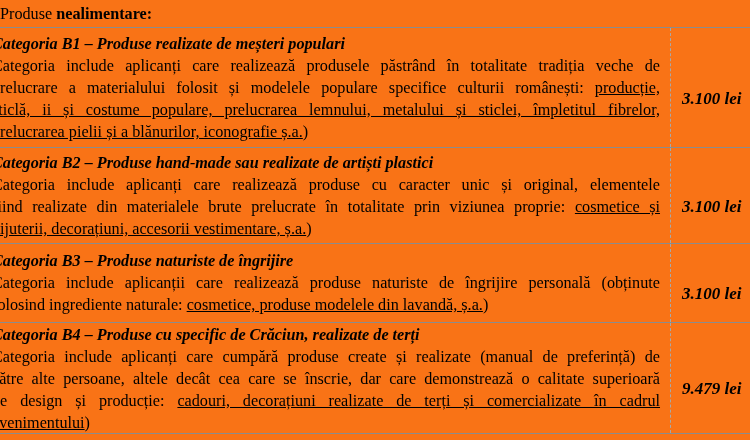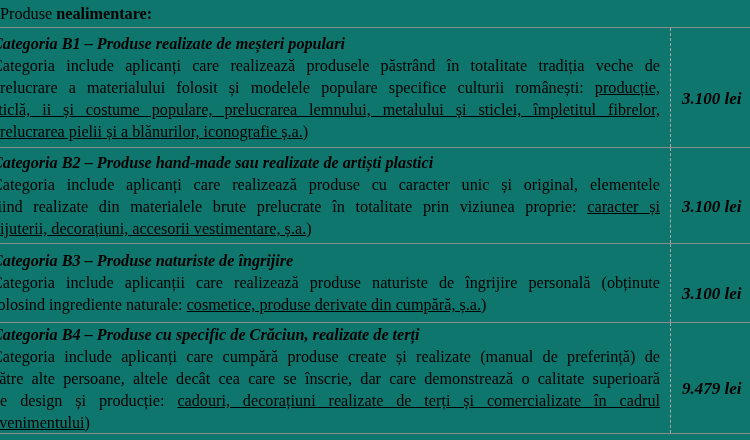--- a/index.html
+++ b/index.html
@@ -1,19 +1,19 @@
 <!DOCTYPE html>
 <html><head>
 <meta charset="utf-8">
 <style>
   html,body{margin:0;padding:0;background:#fff;}
   .page{
     position:relative;
     width:750px;height:440px;
-    background:#0f766e;
+    background:#f97316;
     overflow:hidden;
     font-family:"Liberation Serif","DejaVu Serif",serif;
     color:#000;
   }
   .doc{position:absolute;left:-8px;top:0;width:798px;}
   .intro{margin:0;padding:4px 0 0 8px;height:23px;font-size:16.2px;line-height:20px;}
   .intro .b{font-weight:bold;}
   .cat-table{border-bottom:1px solid #8c8c8c;}
   .row{display:flex;box-sizing:border-box;border-top:1px solid #8c8c8c;}
   .row-0{height:120px}
@@ -52,32 +52,32 @@
             <div class="line body last"><span class="u">prelucrarea pielii și a blănurilor, iconografie ș.a.</span><span>)</span></div>
           </div>
     <div class="cell price-cell">
       <span class="price">3.100 lei</span>
     </div>
   </div>
         <div class="row row-1">
     <div class="cell text-cell">
       <div class="line title">Categoria B2 – Produse hand-made sau realizate de artiști plastici</div>
     <div class="line body full"><span>Categoria include aplicanți care realizează produse cu caracter unic și original, elementele</span></div>
-            <div class="line body full"><span>fiind realizate din materialele brute prelucrate în totalitate prin viziunea proprie: </span><span class="u">caracter și</span></div>
+            <div class="line body full"><span>fiind realizate din materialele brute prelucrate în totalitate prin viziunea proprie: </span><span class="u">cosmetice și</span></div>
             <div class="line body last"><span class="u">bijuterii, decorațiuni, accesorii vestimentare, ș.a.</span><span>)</span></div>
           </div>
     <div class="cell price-cell">
       <span class="price">3.100 lei</span>
     </div>
   </div>
         <div class="row row-2">
     <div class="cell text-cell">
       <div class="line title">Categoria B3 – Produse naturiste de îngrijire</div>
     <div class="line body full"><span>Categoria include aplicanții care realizează produse naturiste de îngrijire personală (obținute</span></div>
-            <div class="line body last"><span>folosind ingrediente naturale: </span><span class="u">cosmetice, produse derivate din cumpără, ș.a.</span><span>)</span></div>
+            <div class="line body last"><span>folosind ingrediente naturale: </span><span class="u">cosmetice, produse modelele din lavandă, ș.a.</span><span>)</span></div>
           </div>
     <div class="cell price-cell">
       <span class="price">3.100 lei</span>
     </div>
   </div>
         <div class="row row-3">
     <div class="cell text-cell">
       <div class="line title">Categoria B4 – Produse cu specific de Crăciun, realizate de terți</div>
     <div class="line body full"><span>Categoria include aplicanți care cumpără produse create și realizate (manual de preferință) de</span></div>
             <div class="line body full"><span>către alte persoane, altele decât cea care se înscrie, dar care demonstrează o calitate superioară</span></div>

